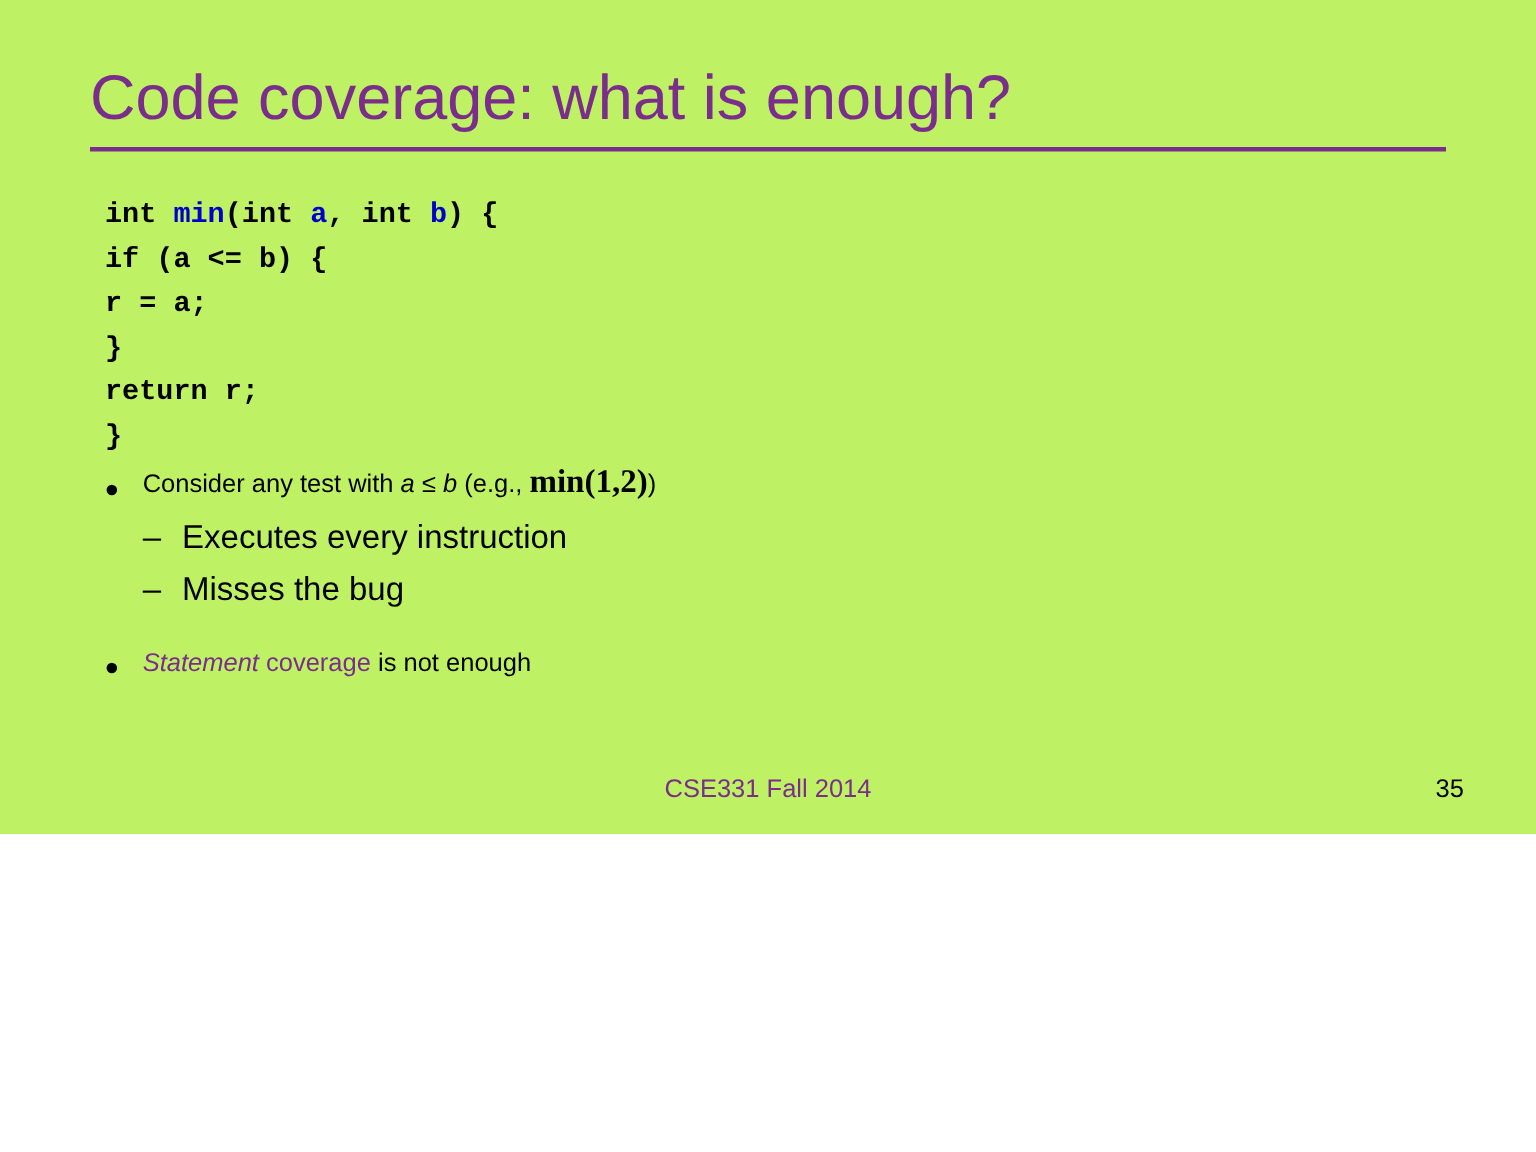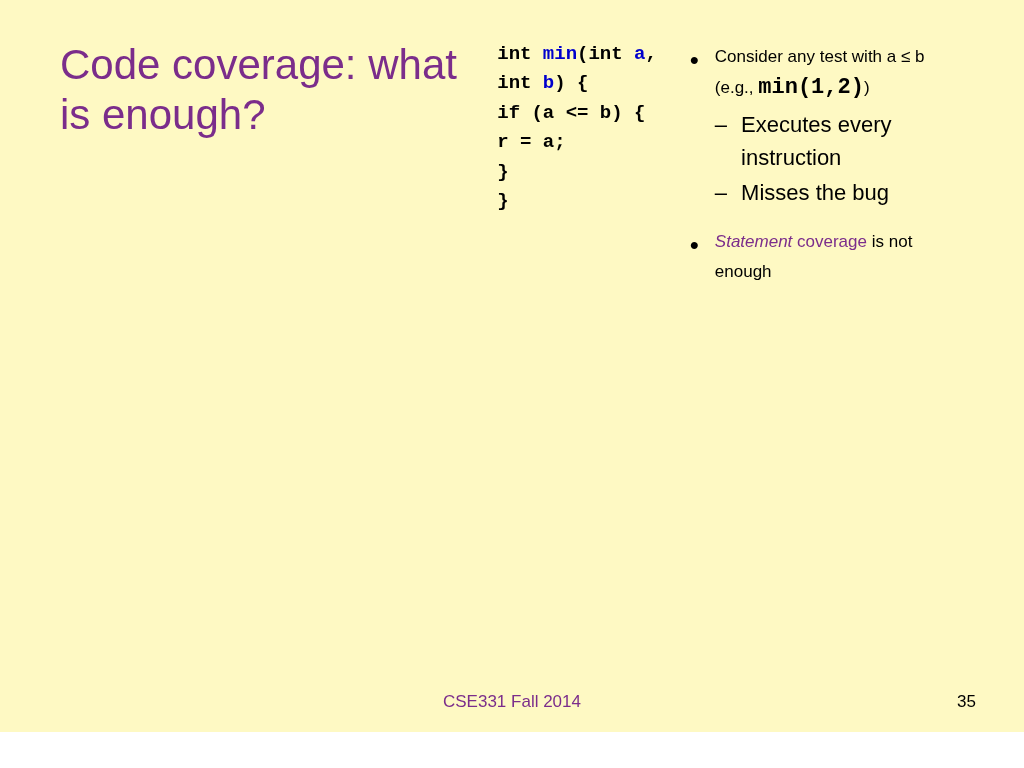--- a/index.html
+++ b/index.html
@@ -11,26 +11,26 @@
     body {
       width: 1024px;
       height: 768px;
       background: #ffffff;
       font-family: Arial, Helvetica, sans-serif;
       overflow: hidden;
     }
 
     .slide {
       width: 1024px;
-      height: 732px;
-      background: #fef9c3;
+      height: 556px;
+      background: #bef264;
       padding: 40px 60px 30px 60px;
       position: relative;
       display: flex;
-      flex-direction: row;
+      flex-direction: column;
     }
 
     .title {
       font-size: 42px;
       color: #7B2D8B;
       font-weight: normal;
       margin-bottom: 8px;
       line-height: 1.2;
     }
 
@@ -102,26 +102,27 @@
     .italic-purple {
       color: #7B2D8B;
       font-style: italic;
     }
 
     .purple-text {
       color: #7B2D8B;
     }
 
     .code-inline {
-      font-family: Liberation Mono, monospace;
+      font-family: Liberation Serif, serif;
       font-weight: bold;
       font-size: 22px;
     }
 
     .italic-text {
+      font-style: italic;
     }
 
     .footer {
       position: absolute;
       bottom: 20px;
       left: 0;
       right: 0;
       display: flex;
       justify-content: center;
       align-items: center;
@@ -159,20 +160,23 @@
       <span>int </span><span class="code-keyword">min</span><span>(int </span><span class="code-keyword">a</span><span>, int </span><span class="code-keyword">b</span><span>) {</span>
     </div>
     <div>
       <span>     if (a &lt;= b) {</span>
     </div>
     <div>
       <span>          r = a;</span>
     </div>
     <div>
       <span>     }</span>
+    </div>
+    <div>
+      <span>     return r;</span>
     </div>
     <div>
       <span>}</span>
     </div>
   </div>
 
   <ul class="bullet-list">
     <li class="bullet-item">
       <span class="bullet-dot">•</span>
       <div class="bullet-content">

